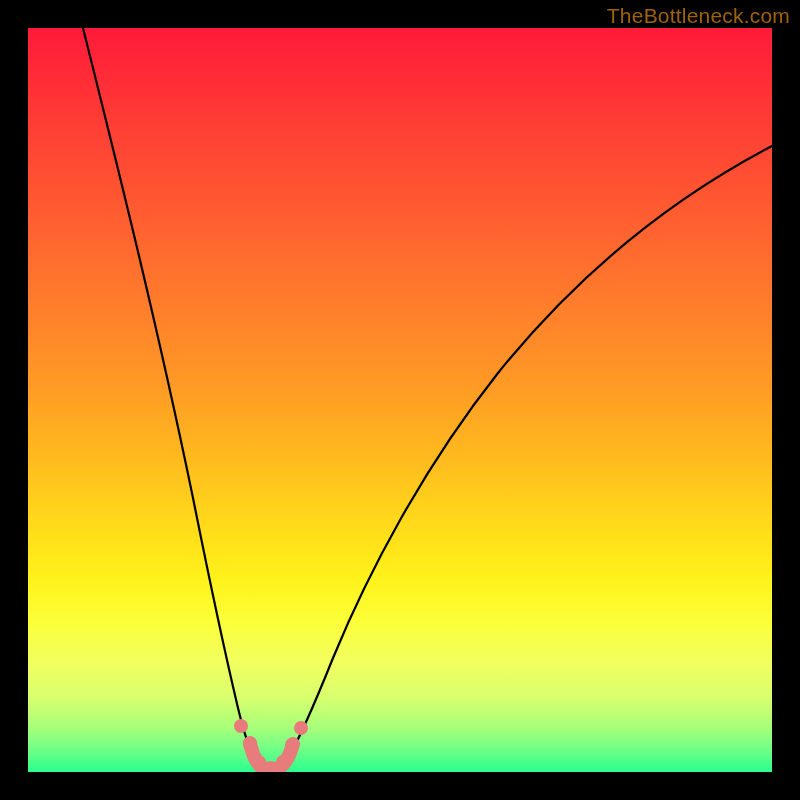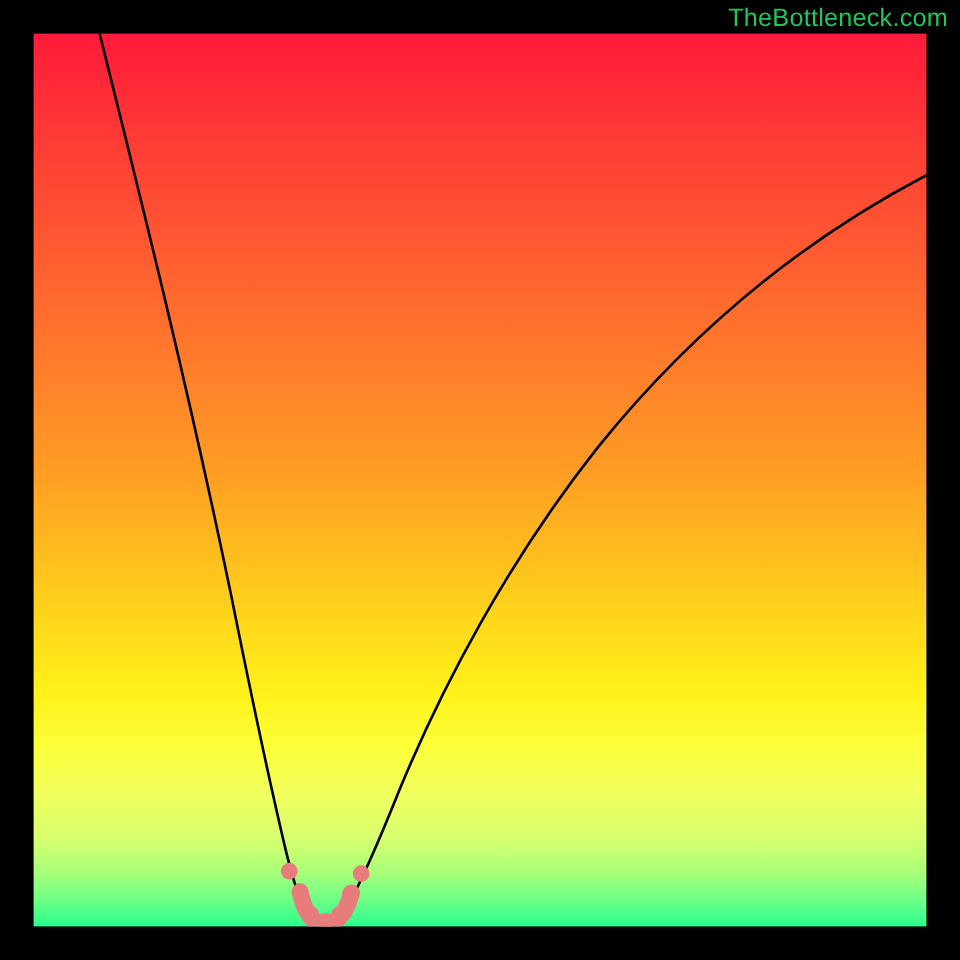--- a/index.html
+++ b/index.html
@@ -41,21 +41,21 @@
       #d8ff6e 90%,
       #a8ff7a 94%,
       #6fff86 97%,
       #2aff8e 100%
     );
   }
   .watermark {
     position: absolute;
     top: 4px;
     right: 10px;
-    color: #22c55e;
+    color: #a16207;
     font-size: 21px;
     font-weight: 500;
     letter-spacing: 0.2px;
     user-select: none;
   }
   svg.curve {
     position: absolute;
     top: 0;
     left: 0;
     width: 744px;

